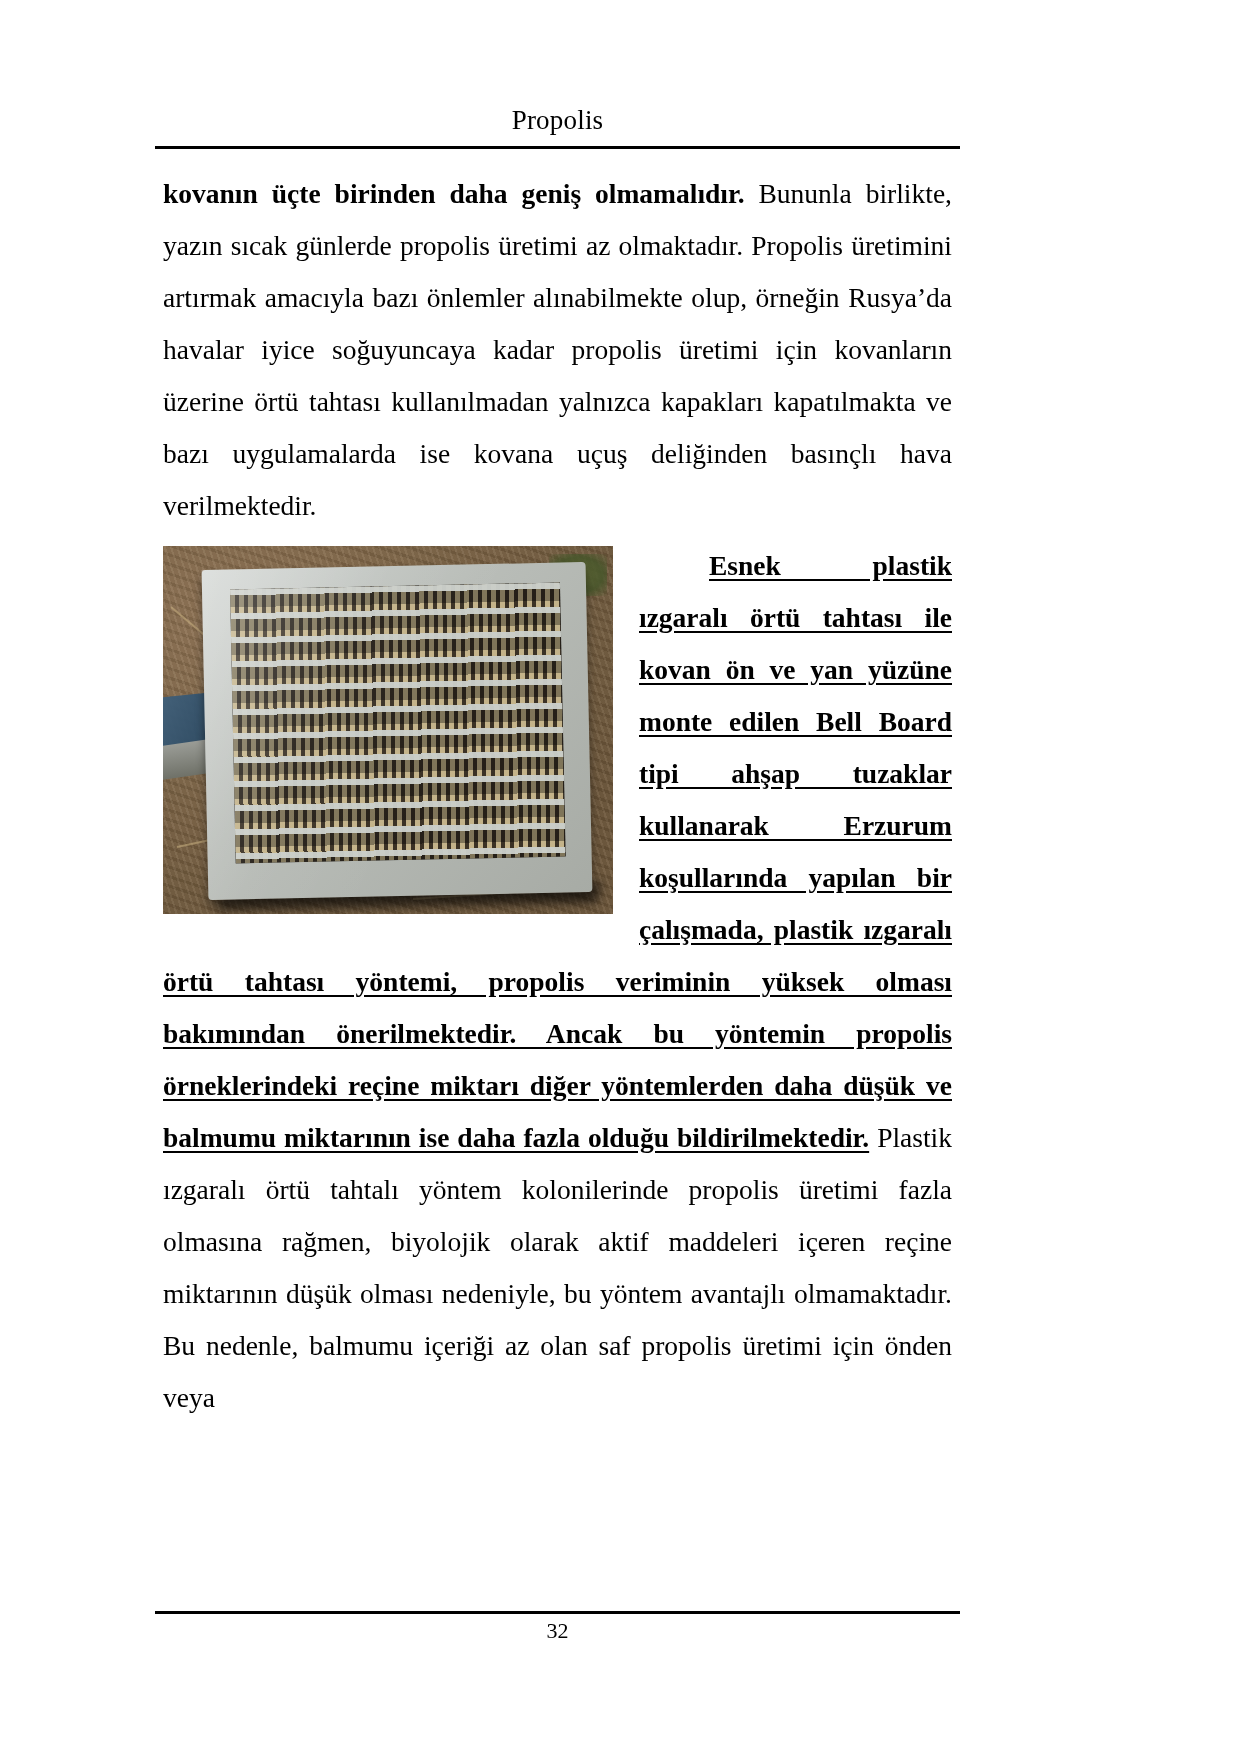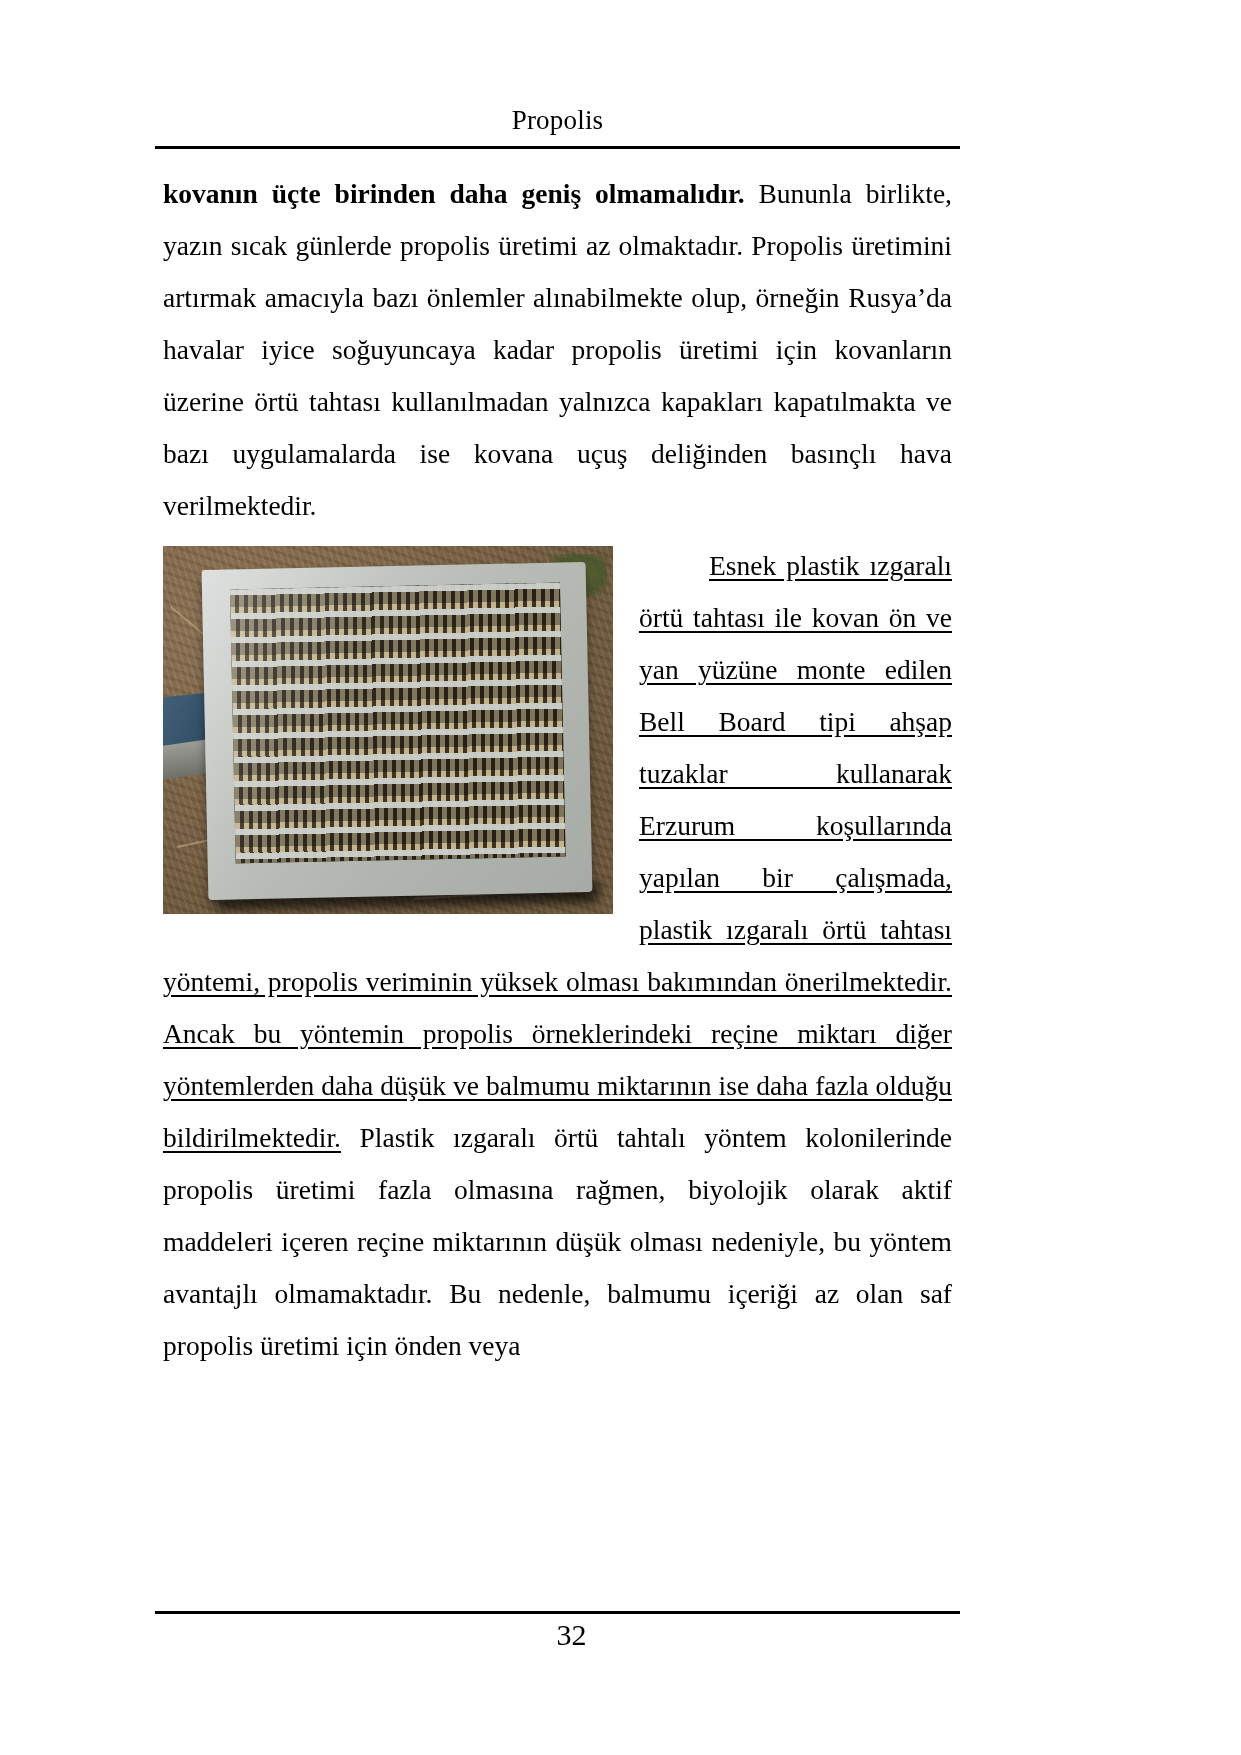--- a/index.html
+++ b/index.html
@@ -54,21 +54,21 @@
   p {
     margin: 8px;
   }
   .para-1 {
     text-indent: 0;
   }
   b.bold {
     font-weight: bold;
   }
   .u-bold {
-    font-weight: normal;
+    font-weight: bold;
     text-decoration: underline;
     text-underline-offset: 4px;
   }
   
   .figure {
     float: left;
     width: 450px;
     height: 368px;
     margin: 6px 26px 6px 0;
     position: relative;
@@ -195,25 +195,25 @@
   .footer-rule {
     position: absolute;
     left: 155px;
     top: 1611px;
     width: 805px;
     height: 0;
     border-top: 3px solid #000;
   }
   .footer-page {
     position: absolute;
-    left: 169px;
+    left: 155px;
     top: 1618px;
     width: 805px;
     text-align: center;
-    font-size: 30px;
+    font-size: 22px;
   }
 </style>
 </head>
 <body>
 
 <div class="page">
 
   <div class="header">Propolis</div>
   <div class="header-rule"></div>
 

